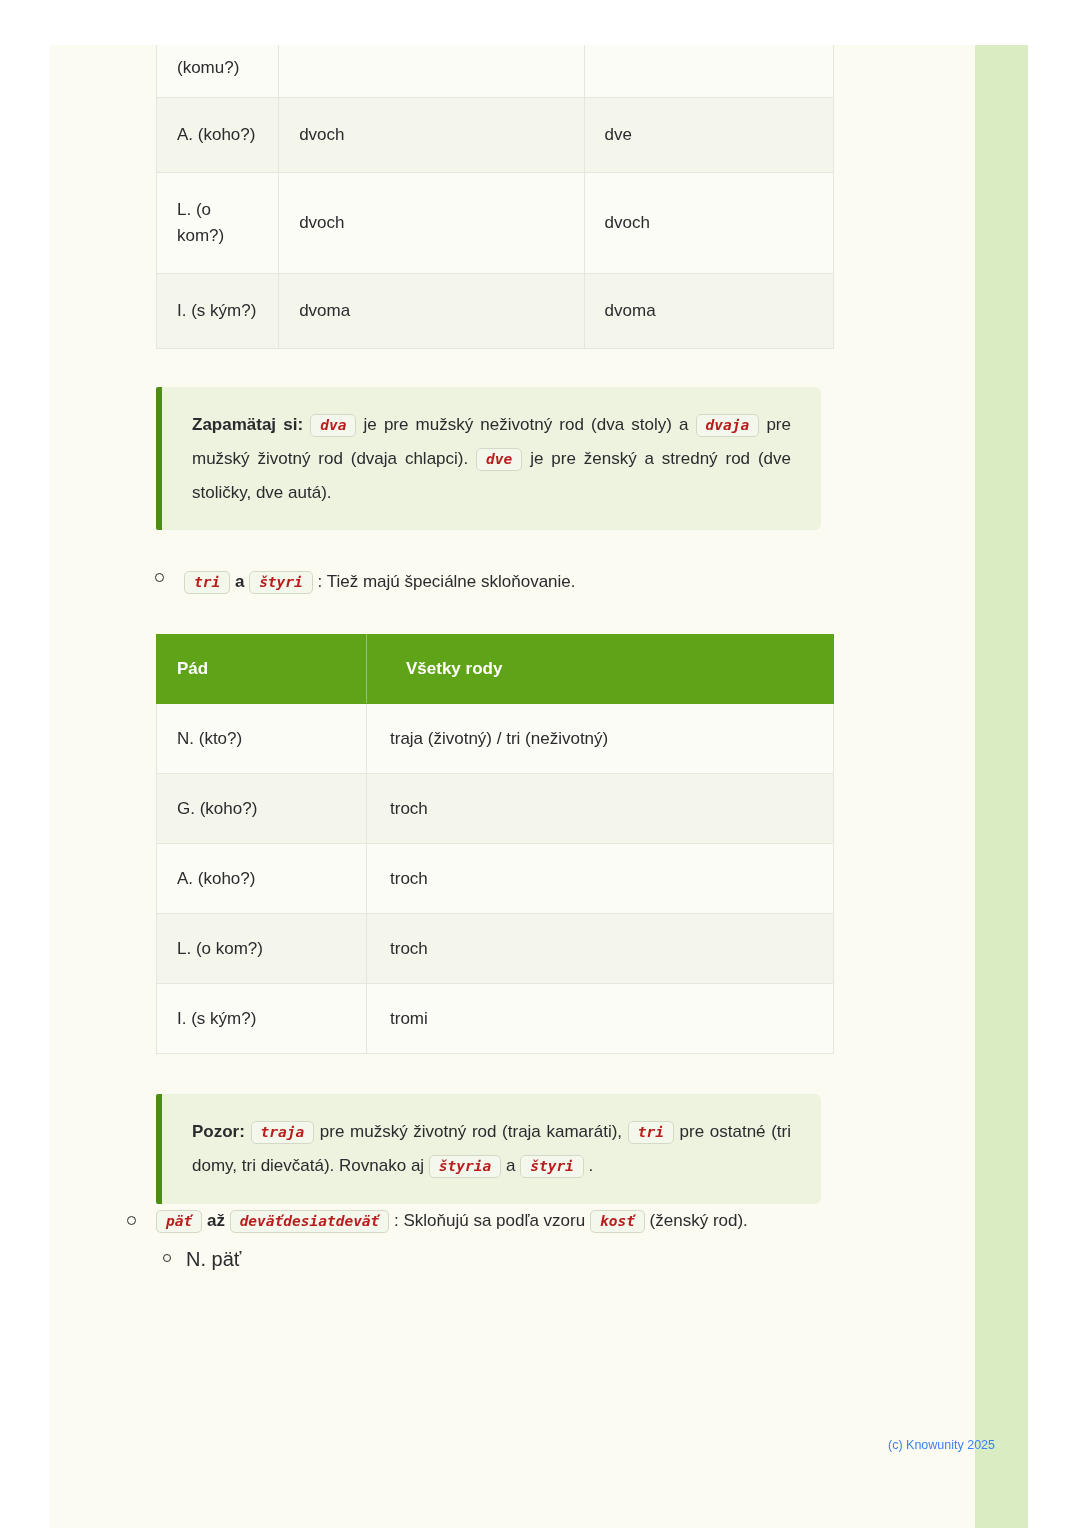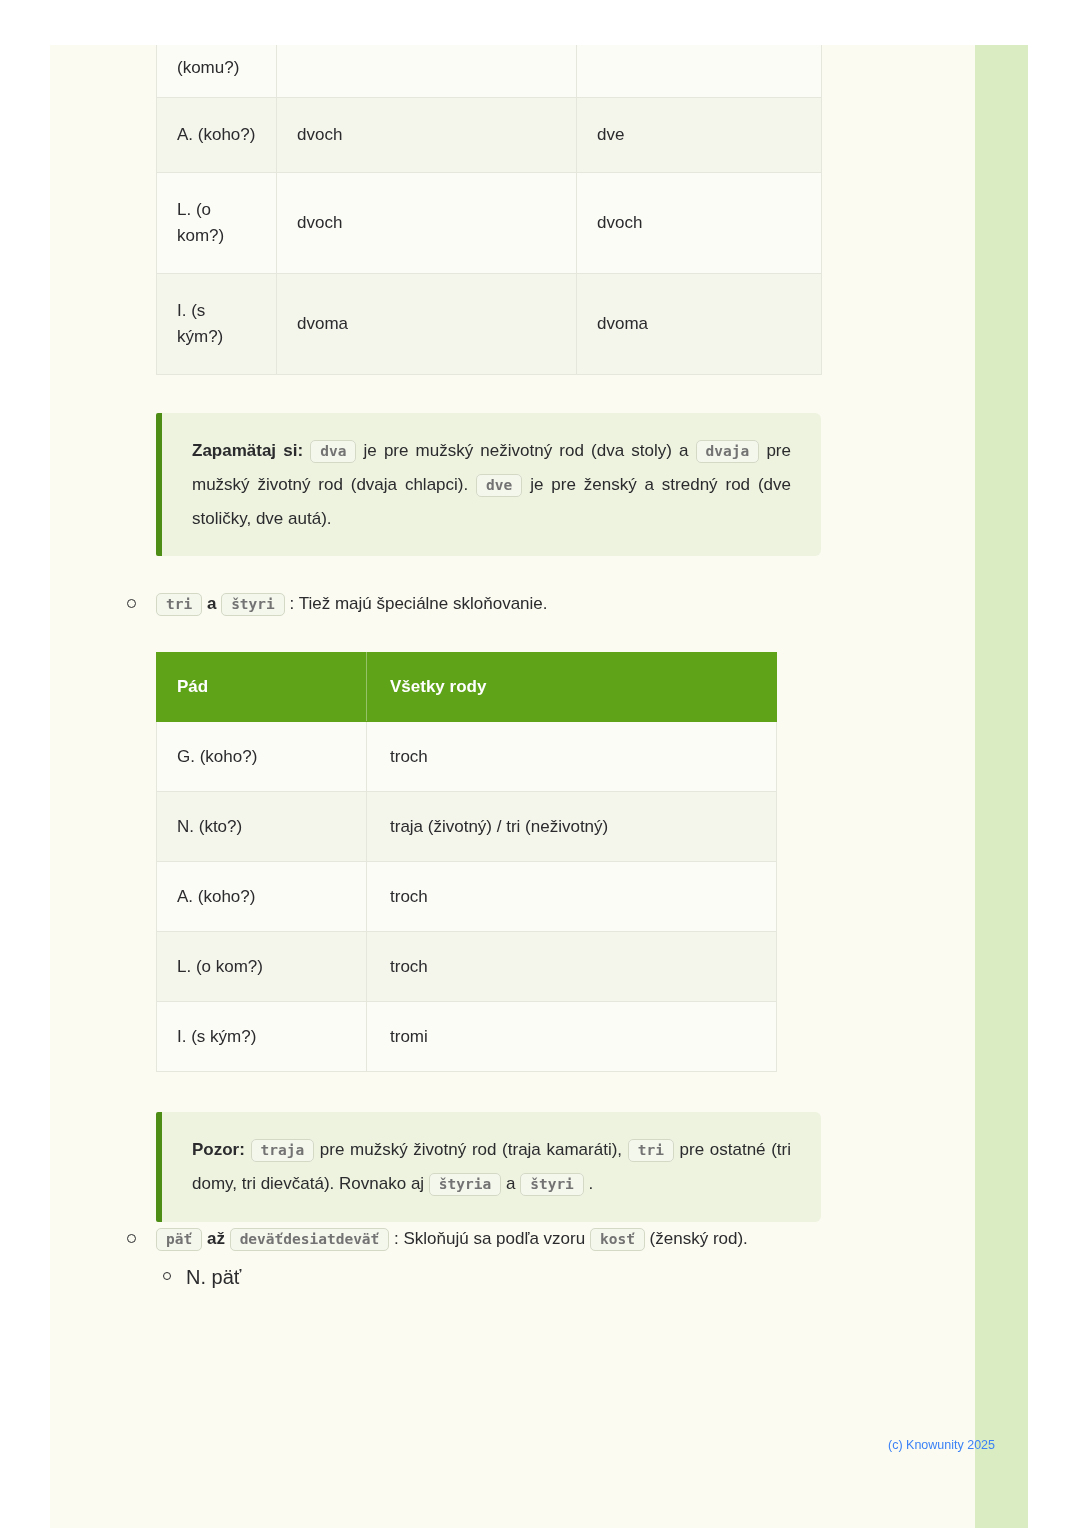--- a/index.html
+++ b/index.html
@@ -19,21 +19,21 @@
   .stripe {
     position:absolute; left:975px; top:45px;
     width:53px; height:1483px;
     background:#DAECC1;
   }
   .content {
     position:absolute; left:156px; top:45px; width:665px;
   }
 
   
-  table { border-collapse:collapse; width:621px; font-size:17px; table-layout:fixed; }
+  table { border-collapse:collapse; width:678px; font-size:17px; table-layout:fixed; }
   td, th { vertical-align:middle; }
 
   .t1 td {
     border:1px solid #E5E6DC;
     padding:24px 20px;
     line-height:26px;
     background:#FCFCF6;
   }
   .t1 tr.partial td { padding-top:10px; padding-bottom:16px; border-top:none; }
   .t1 tr.alt td { background:#F4F5EB; }
@@ -45,21 +45,21 @@
   .t2 th {
     background:#5FA319;
     color:#ffffff;
     font-weight:bold;
     text-align:left;
     padding:21px 20px;
     line-height:26px;
     border:1px solid #5FA319;
     border-right:1px solid rgba(255,255,255,0.35);
   }
-  .t2 th:last-child { border-right:1px solid #5FA319; padding-left:23px; }
+  .t2 th:last-child { border-right:1px solid #5FA319; padding-left:39px; }
   .t2 td {
     border:1px solid #E5E6DC;
     padding:21px 20px;
     line-height:27px;
     background:#FCFCF6;
   }
   .t2 td:last-child { padding-left:23px; }
   .t2 tbody tr:nth-child(even) td { background:#F4F5EB; }
   .t2 .c-case2 { width:210px; }
 
@@ -73,37 +73,38 @@
   .callout p { font-size:17px; line-height:33px; text-align:justify; }
   .callout-note { margin-top:38px; }
   .callout-warn { margin-top:40px; }
   strong { font-weight:bold; }
 
   
   .chip {
     font-family:"DejaVu Sans Mono", monospace;
     font-size:14.5px;
     font-weight:bold;
-    color:#737373;
+    color:#b91c1c;
     background:#F4F7EC;
     border:1px solid #D4D9C6;
     border-radius:5px;
     padding:2px 9px 3px;
     white-space:nowrap;
+    font-style:italic;
   }
 
   
   .bullet { position:relative; font-size:17px; }
   .bullet .marker {
     position:absolute; left:-29px;
     width:9px; height:9px;
     border:1.5px solid #2b2b2e; border-radius:50%;
     background:transparent;
   }
-  .bullet-tri { margin-top:33px; line-height:30px; }
+  .bullet-tri { margin-top:33px; line-height:38px;margin-left:28px; }
   .bullet-tri .marker { top:10px; }
   .bullet-pat { line-height:33px; text-align:justify; }
   .bullet-pat .marker { top:12px; }
 
   .sub {
     position:relative;
     margin-top:8px;
     padding-left:30px;
     font-size:20px; line-height:26px;
     text-align:left;
@@ -175,26 +176,26 @@
 
   <table class="t2">
     <thead>
       <tr>
         <th class="c-case2">Pád</th>
         <th>Všetky rody</th>
       </tr>
     </thead>
     <tbody>
       <tr>
+        <td class="c-case2">N. (kto?)</td>
+        <td>traja (životný) / tri (neživotný)</td>
+      </tr>
+      <tr>
         <td class="c-case2">G. (koho?)</td>
         <td>troch</td>
-      </tr>
-      <tr>
-        <td class="c-case2">N. (kto?)</td>
-        <td>traja (životný) / tri (neživotný)</td>
       </tr>
       <tr>
         <td class="c-case2">A. (koho?)</td>
         <td>troch</td>
       </tr>
       <tr>
         <td class="c-case2">L. (o kom?)</td>
         <td>troch</td>
       </tr>
       <tr>

